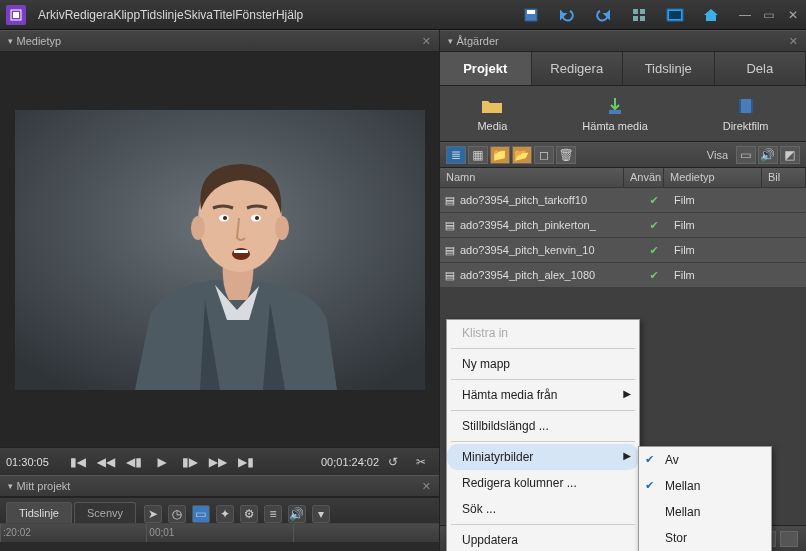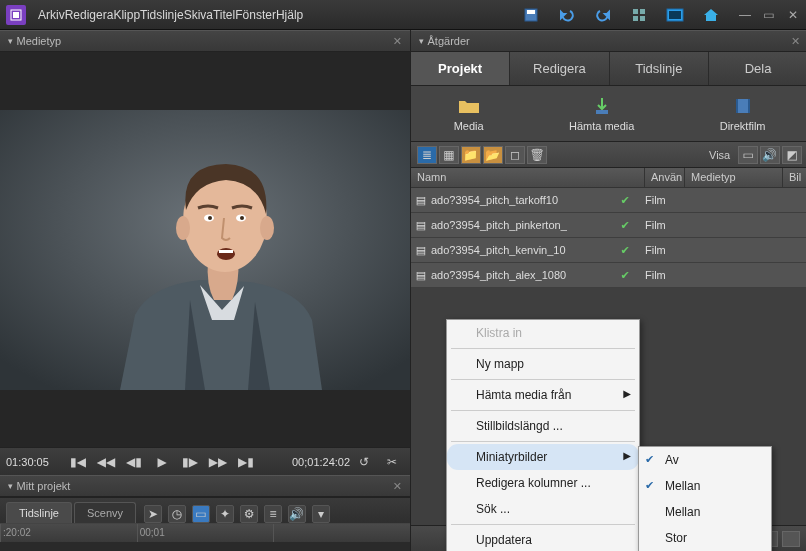--- a/index.html
+++ b/index.html
@@ -62,33 +62,33 @@
 .view-toolbar { height: 26px; background: linear-gradient(#4e4e4e,#404040); display: flex; align-items: center; padding: 0 6px; gap: 2px; border-bottom: 1px solid #222; }
 .view-toolbar .vbtn { width: 20px; height: 18px; background: #555; border: 1px solid #666; display: flex; align-items: center; justify-content: center; }
 .view-toolbar .vbtn.active { background: #2a6aa8; }
 .view-toolbar .vspacer { flex: 1; }
 .view-toolbar .visa { font-size: 11px; color: #ccc; margin-right: 6px; }
 
 
 .media-table { background: #4a4a4a; }
 .thead { height: 20px; background: linear-gradient(#585858,#484848); display: flex; font-size: 11px; color: #ccc; border-bottom: 1px solid #333; }
 .thead div { padding: 3px 6px; border-right: 1px solid #333; }
-.col-name { width: 234px; }
+.col-name { width: 184px; }
 .col-use { width: 40px; }
 .col-type { width: 98px; }
 .col-bil { flex: 1; }
 .trow { height: 25px; display: flex; align-items: center; font-size: 11px; color: #ddd; border-bottom: 1px solid #3e3e3e; background: #535353; }
 .trow .ic { width: 20px; text-align: center; }
 .trow .nm { width: 174px; overflow: hidden; white-space: nowrap; }
 .trow .ck { width: 40px; text-align: center; color: #6c6; }
 .trow .tp { width: 98px; }
 
 
 .ctx-menu { position: absolute; left: 446px; top: 319px; width: 194px; background: #f4f4f4; border: 1px solid #999; box-shadow: 2px 2px 6px rgba(0,0,0,0.4); font-size: 12px; color: #222; }
-.ctx-item { padding: 6px 20px 6px 29px; position: relative; }
+.ctx-item { padding: 6px 20px 6px 15px; position: relative; }
 .ctx-item.disabled { color: #aaa; }
 .ctx-item.hover { background: #d6e5f5; border-radius: 11px; }
 .ctx-sep { height: 1px; background: #ccc; margin: 2px 4px; }
 .ctx-item .arrow { position: absolute; right: 8px; top: 6px; font-size: 10px; }
 
 .submenu { position: absolute; left: 638px; top: 446px; width: 134px; background: #f4f4f4; border: 1px solid #999; box-shadow: 2px 2px 6px rgba(0,0,0,0.4); font-size: 12px; color: #222; }
 .sub-item { padding: 6px 12px 6px 26px; position: relative; }
 .sub-item .check { position: absolute; left: 6px; top: 6px; color: #2a6aa8; font-size: 11px; }
 
 .lower-right { flex: 1; background: #3f3f3f; }

